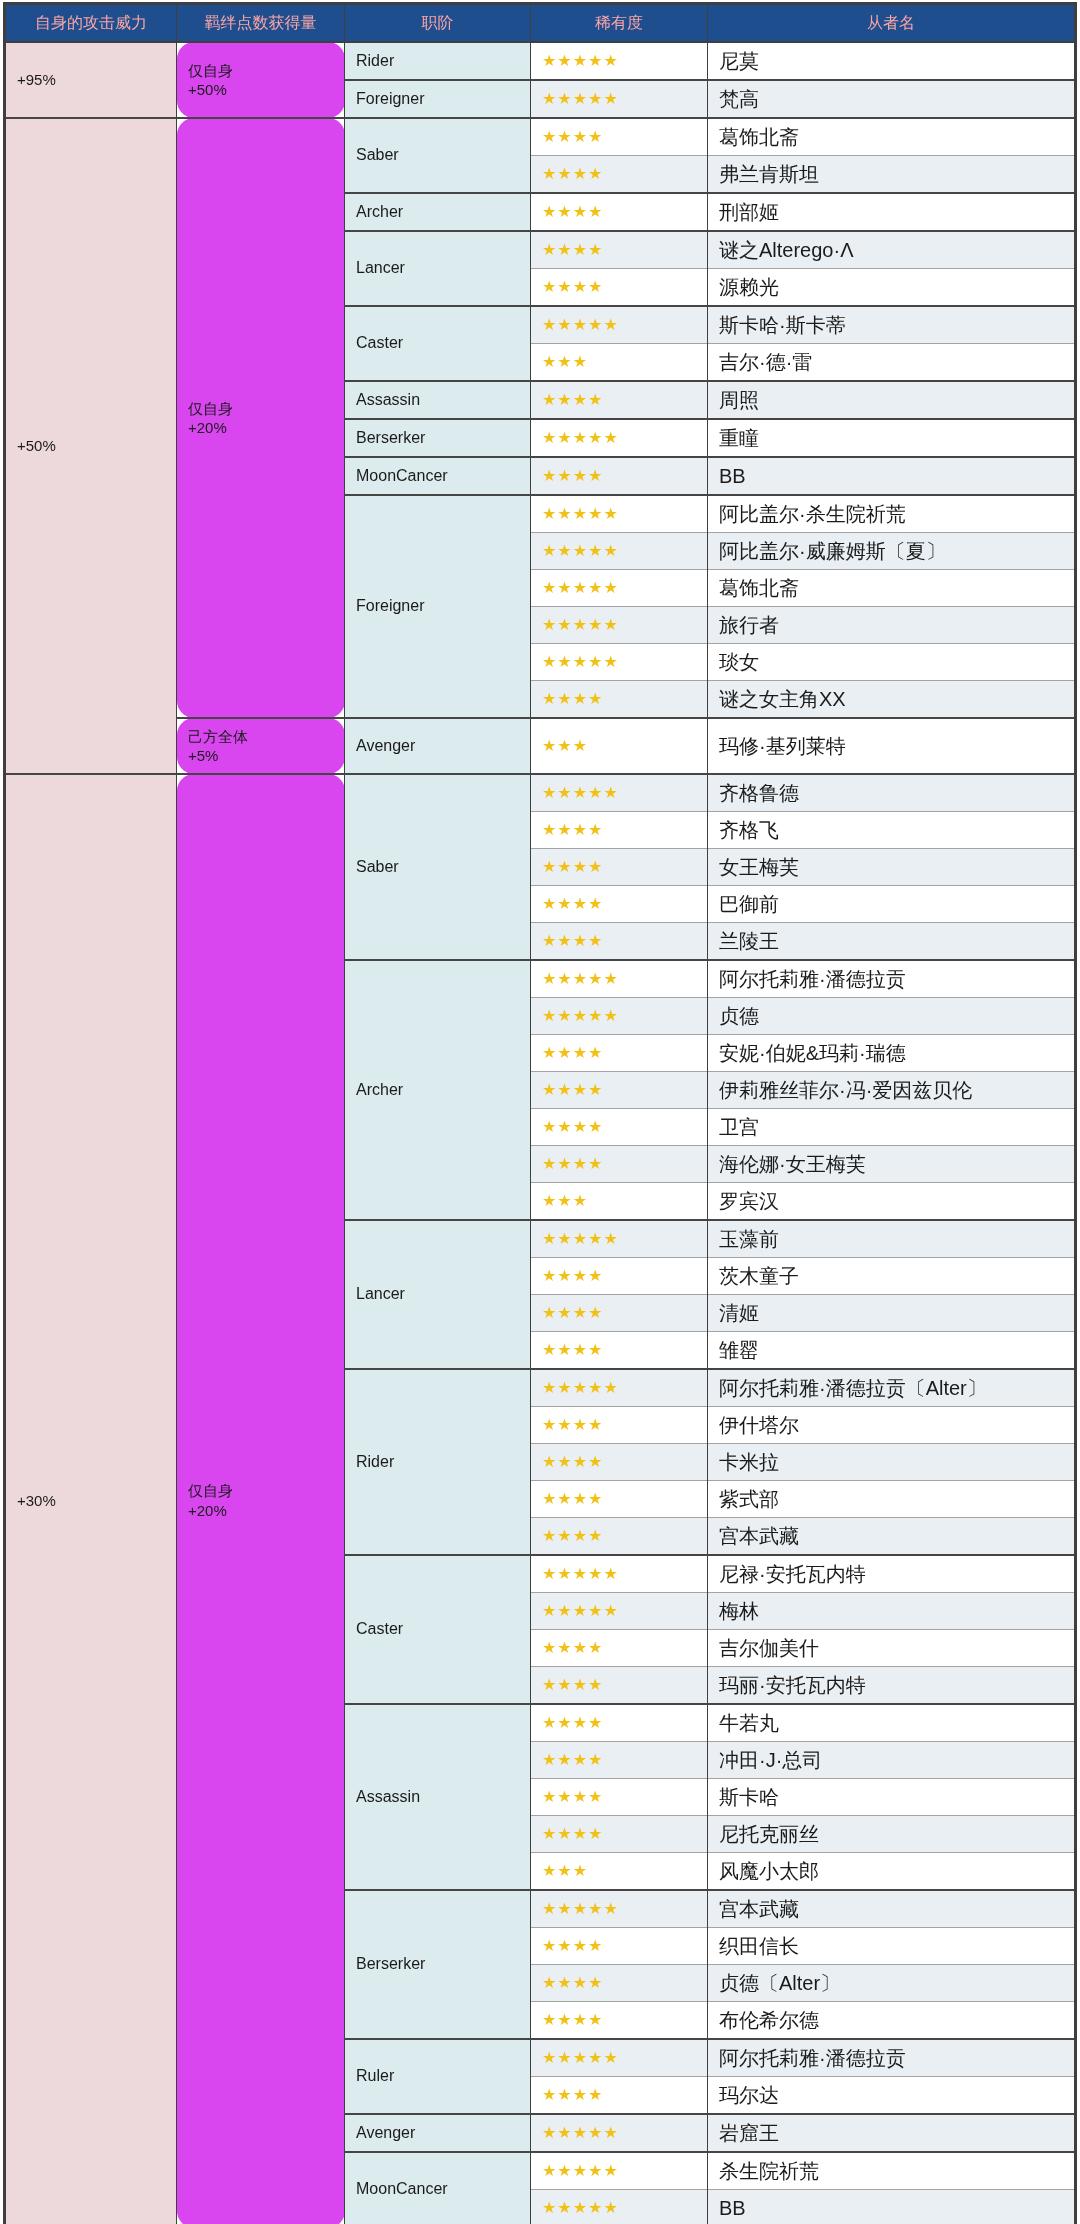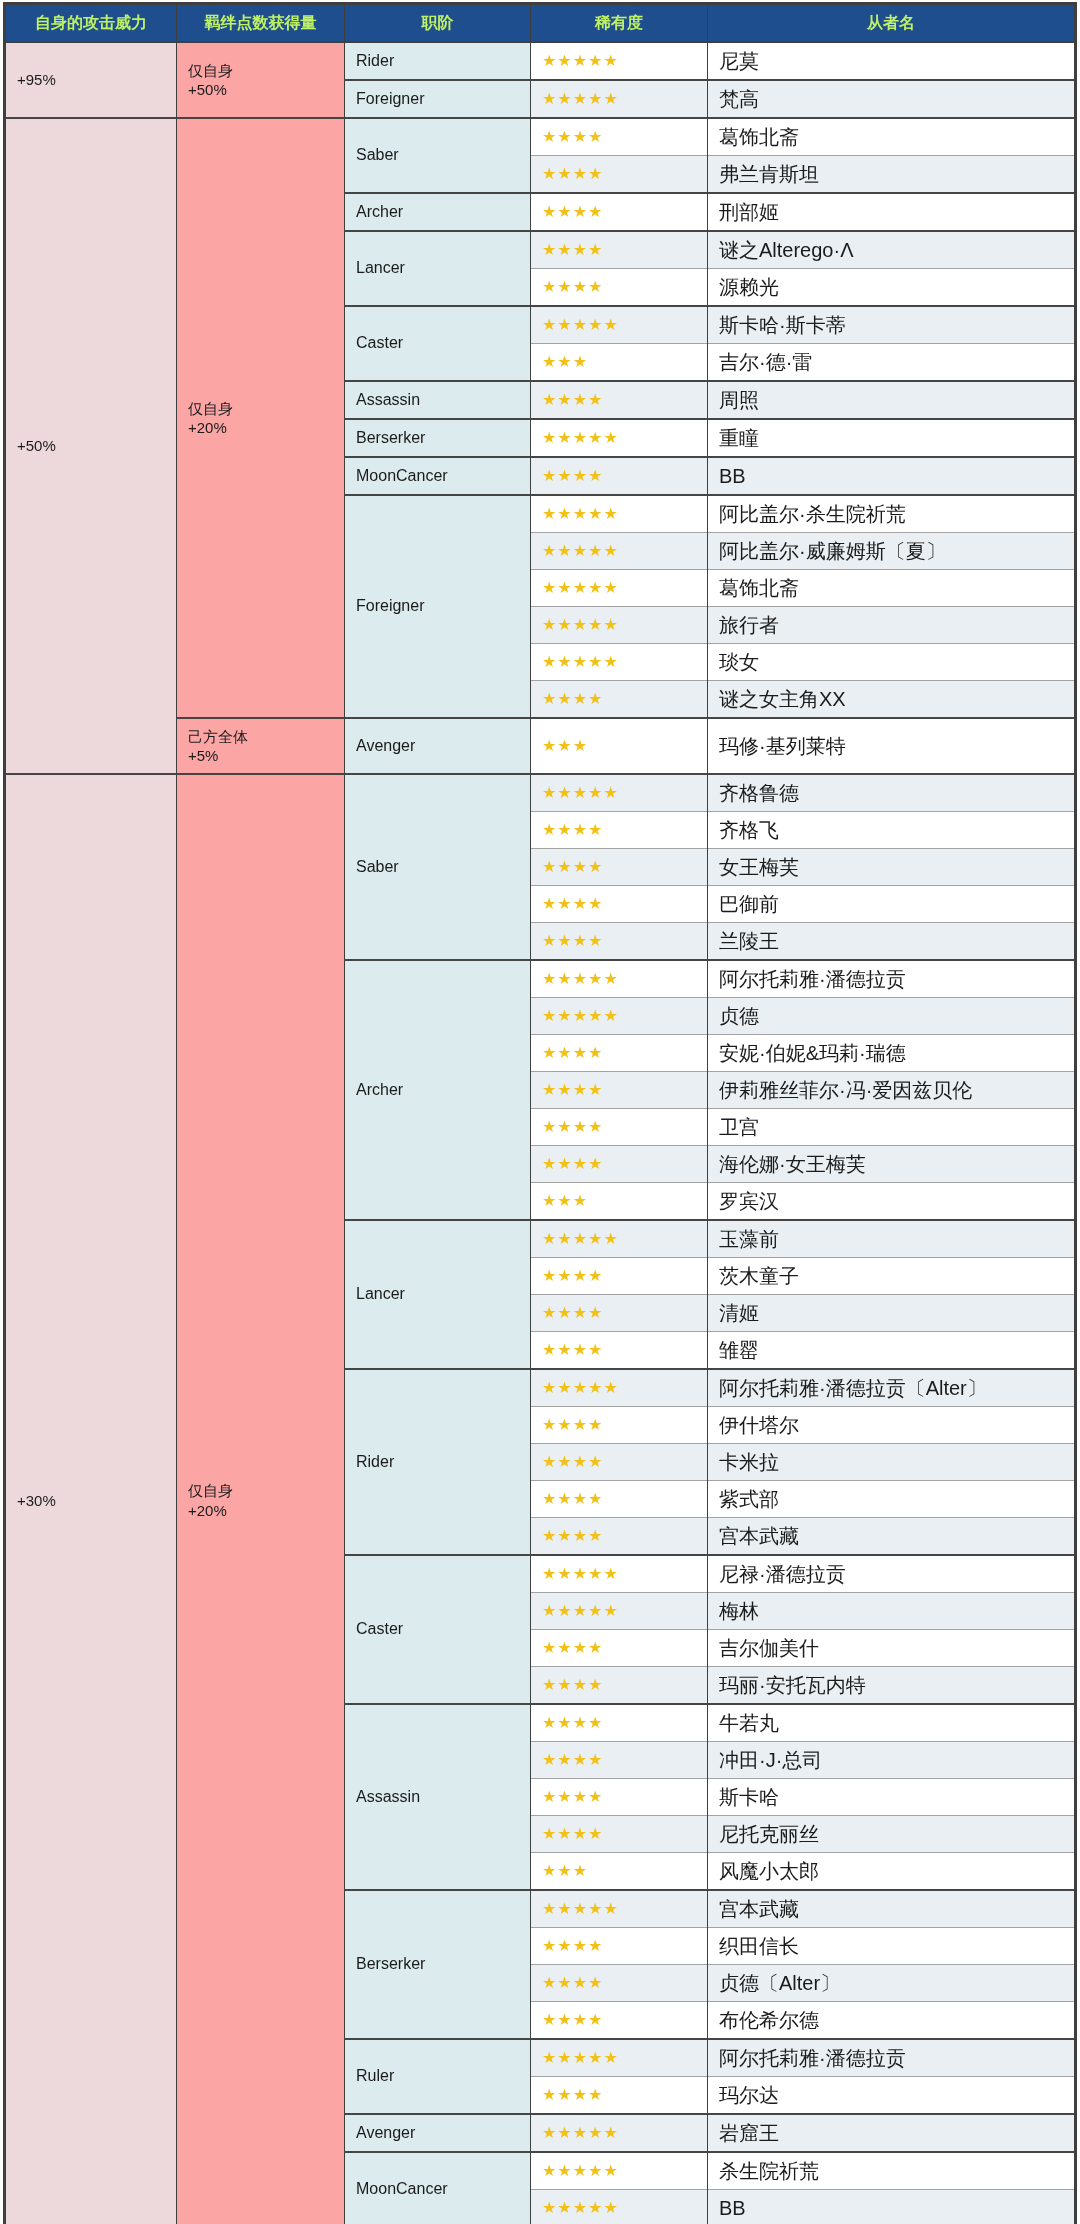--- a/index.html
+++ b/index.html
@@ -14,22 +14,22 @@
     padding: 2px 3px 3px 3px;
   }
   table.servant-table {
     border-collapse: collapse;
     table-layout: fixed;
     width: 100%;
     border: 3px solid #3f3f3f;
   }
   th {
     background: #1F4E8F;
-    color: #bef264;
-    font-weight: bold;
+    color: #fca5a5;
+    font-weight: normal;
     font-size: 16px;
     height: 36px;
     text-align: center;
     border: 1px solid #3f3f3f;
     border-bottom: 2px solid #3f3f3f;
     padding: 0;
   }
   td {
     border-left: 1px solid #3f3f3f;
     border-right: 1px solid #3f3f3f;
@@ -40,22 +40,23 @@
     vertical-align: middle;
     overflow: hidden;
     line-height: 1.3;
   }
   tr.tall-row td { height: 54px; }
   td.attack-cell {
     background: #EDD9DC;
     white-space: pre-line;
   }
   td.bond-cell {
-    background: #fca5a5;
+    background: #d946ef;
     white-space: pre-line;
+    border-radius: 17px;
   }
   td.class-cell {
     background: #DCEBEE;
     font-size: 16px;
     margin-left: 12px;
   }
   td.stars-cell {
     color: #F2C117;
     font-size: 16px;
     letter-spacing: 1px;
@@ -271,21 +272,21 @@
           <td class="stars-cell shade-plain b-light">★★★★</td>
           <td class="name-cell shade-plain b-light">紫式部</td>
         </tr>
         <tr>
           <td class="stars-cell shade-alt b-light">★★★★</td>
           <td class="name-cell shade-alt b-light">宫本武藏</td>
         </tr>
         <tr>
           <td class="class-cell b-strong" rowspan="4">Caster</td>
           <td class="stars-cell shade-plain b-strong">★★★★★</td>
-          <td class="name-cell shade-plain b-strong">尼禄·潘德拉贡</td>
+          <td class="name-cell shade-plain b-strong">尼禄·安托瓦内特</td>
         </tr>
         <tr>
           <td class="stars-cell shade-alt b-light">★★★★★</td>
           <td class="name-cell shade-alt b-light">梅林</td>
         </tr>
         <tr>
           <td class="stars-cell shade-plain b-light">★★★★</td>
           <td class="name-cell shade-plain b-light">吉尔伽美什</td>
         </tr>
         <tr>

